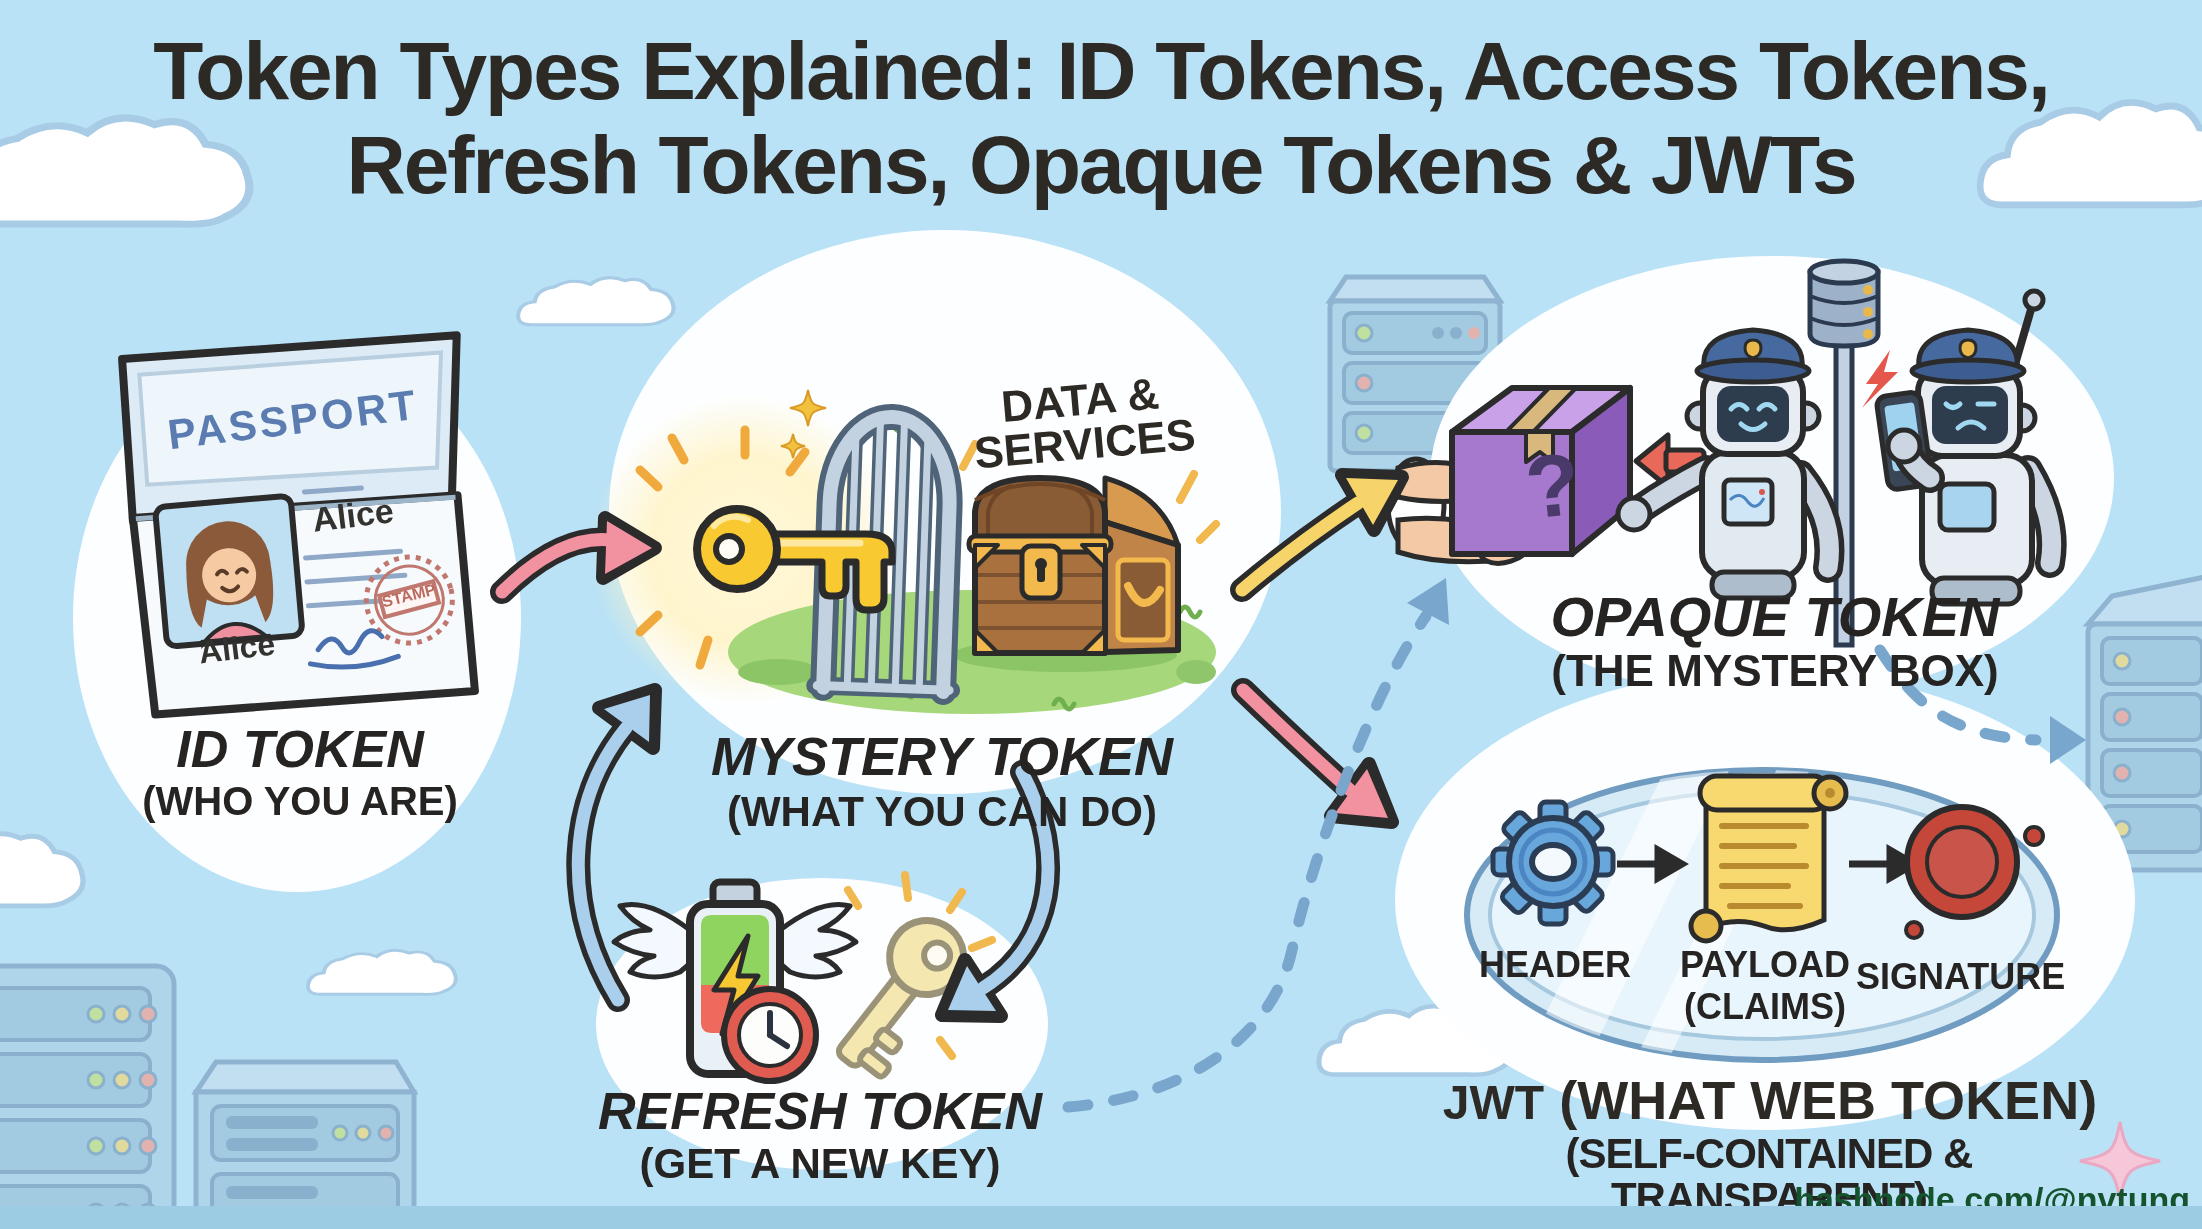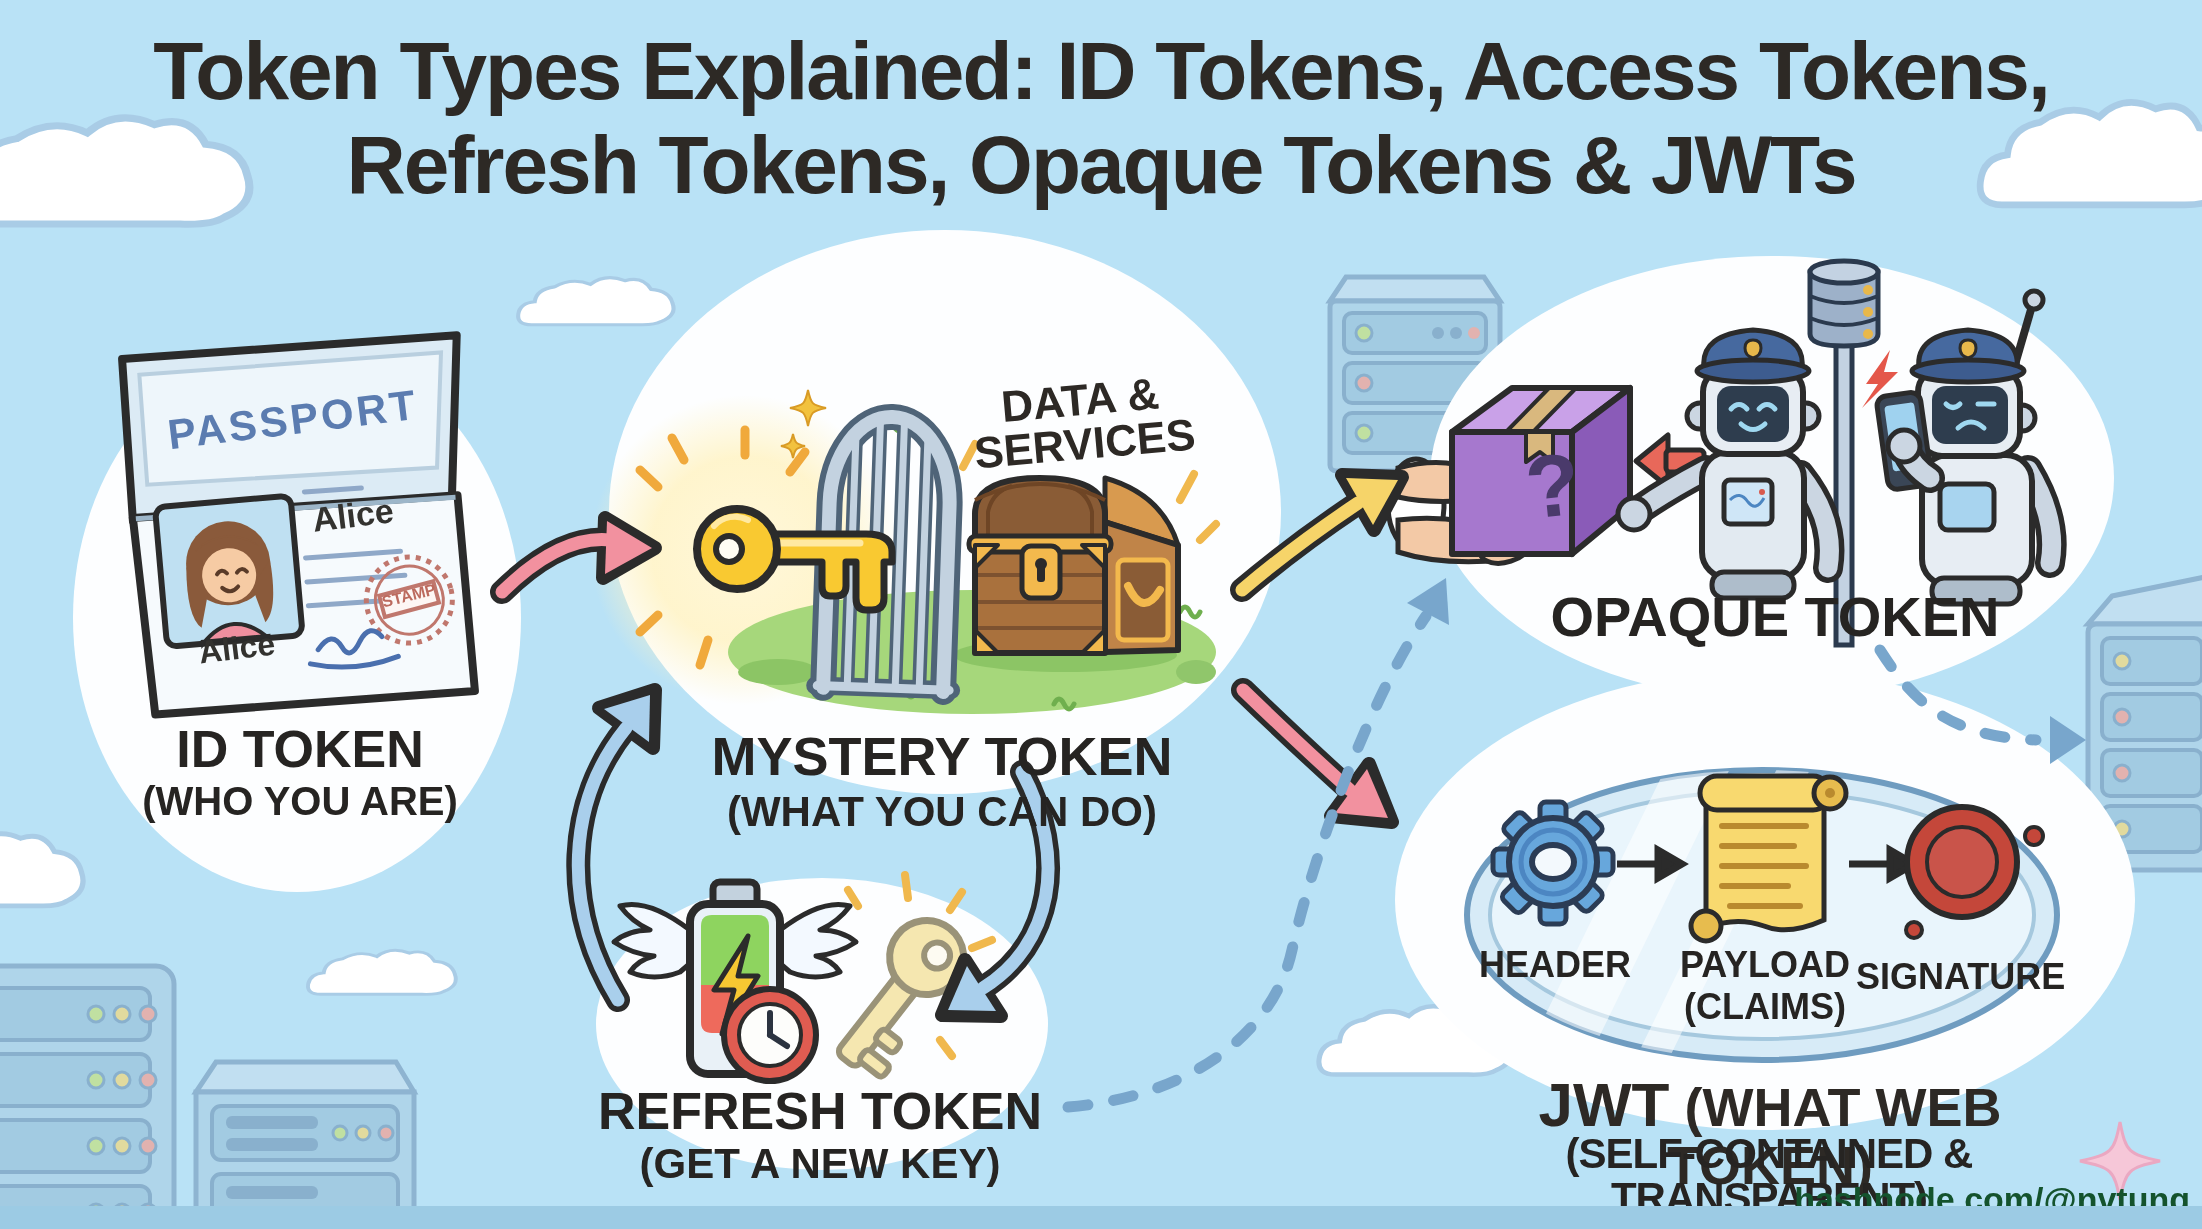--- a/index.html
+++ b/index.html
@@ -4,32 +4,32 @@
 <style>
   html,body{margin:0;padding:0;background:#9ccbe4;}
   .canvas{
     position:relative;width:2202px;height:1206px;overflow:hidden;
     background:#b9e2f6;
     font-family:"Liberation Sans", sans-serif;
   }
   svg.art{position:absolute;left:0;top:0;}
   .t{position:absolute;color:#2d2925;text-align:center;line-height:1.05;}
   .title{left:0;top:24px;width:2202px;font-size:82px;font-weight:800;letter-spacing:-2px;line-height:1.15;}
-  .lbl{font-weight:800;color:#262422;}
+  .lbl{font-weight:800;color:#262422;font-style:italic;}
   .sub{font-weight:700;color:#262422;}
   .id-label{left:100px;top:722px;width:400px;font-size:52px;}
   .id-sub{left:80px;top:780px;width:440px;font-size:40px;}
   .access-label{left:692px;top:728px;width:500px;font-size:54px;}
   .access-sub{left:672px;top:790px;width:540px;font-size:42px;}
   .refresh-label{left:570px;top:1084px;width:500px;font-size:52px;}
   .refresh-sub{left:570px;top:1142px;width:500px;font-size:42px;}
   .opaque-label{left:1520px;top:588px;width:510px;font-size:56px;}
   .opaque-sub{left:1520px;top:648px;width:510px;font-size:44px;}
   .jwt-label{left:1440px;top:1072px;width:660px;font-size:54px;font-weight:800;}
-  .jwt-label .big{font-size:62px;}
+  .jwt-label .big{font-size:48px;}
   .jwt-sub{left:1404px;top:1132px;width:730px;font-size:42px;letter-spacing:-1px;}
   .gate-note{left:972px;top:378px;width:220px;font-size:44px;font-weight:800;transform:rotate(-5deg);line-height:1.0;}
   .part{font-size:36px;font-weight:700;color:#262422;}
   .part-header{left:1460px;top:946px;width:190px;}
   .part-payload{left:1670px;top:946px;width:190px;}
   .part-claims{left:1670px;top:988px;width:190px;}
   .part-signature{left:1856px;top:946px;width:205px;margin-top:12px;}
   .passport-title{left:158px;top:398px;width:270px;font-size:42px;font-weight:700;color:#5b7cb0;letter-spacing:3px;transform:rotate(-7deg);}
   .passport-name{left:288px;top:498px;width:130px;font-size:34px;font-weight:700;color:#33322f;transform:rotate(-7deg);}
   .photo-caption{left:172px;top:632px;width:130px;font-size:32px;font-weight:700;color:#33322f;transform:rotate(-7deg);}
@@ -481,20 +481,21 @@
 <div class="t lbl id-label">ID TOKEN</div>
 <div class="t sub id-sub">(WHO YOU ARE)</div>
 
 <div class="t lbl access-label">MYSTERY TOKEN</div>
 <div class="t sub access-sub">(WHAT YOU CAN DO)</div>
 
 <div class="t lbl refresh-label">REFRESH TOKEN</div>
 <div class="t sub refresh-sub">(GET A NEW KEY)</div>
 
 <div class="t lbl opaque-label">OPAQUE TOKEN</div>
+<div class="t sub opaque-sub">(THE MYSTERY BOX)</div>
 
 <div class="t jwt-label">
   <span class="big">JWT</span>
   <span>(WHAT WEB TOKEN)</span>
 </div>
 <div class="t sub jwt-sub">(SELF-CONTAINED &amp; TRANSPARENT)</div>
 
 <div class="t part part-header">HEADER</div>
 <div class="t part part-payload">PAYLOAD</div>
 <div class="t part part-claims">(CLAIMS)</div>

